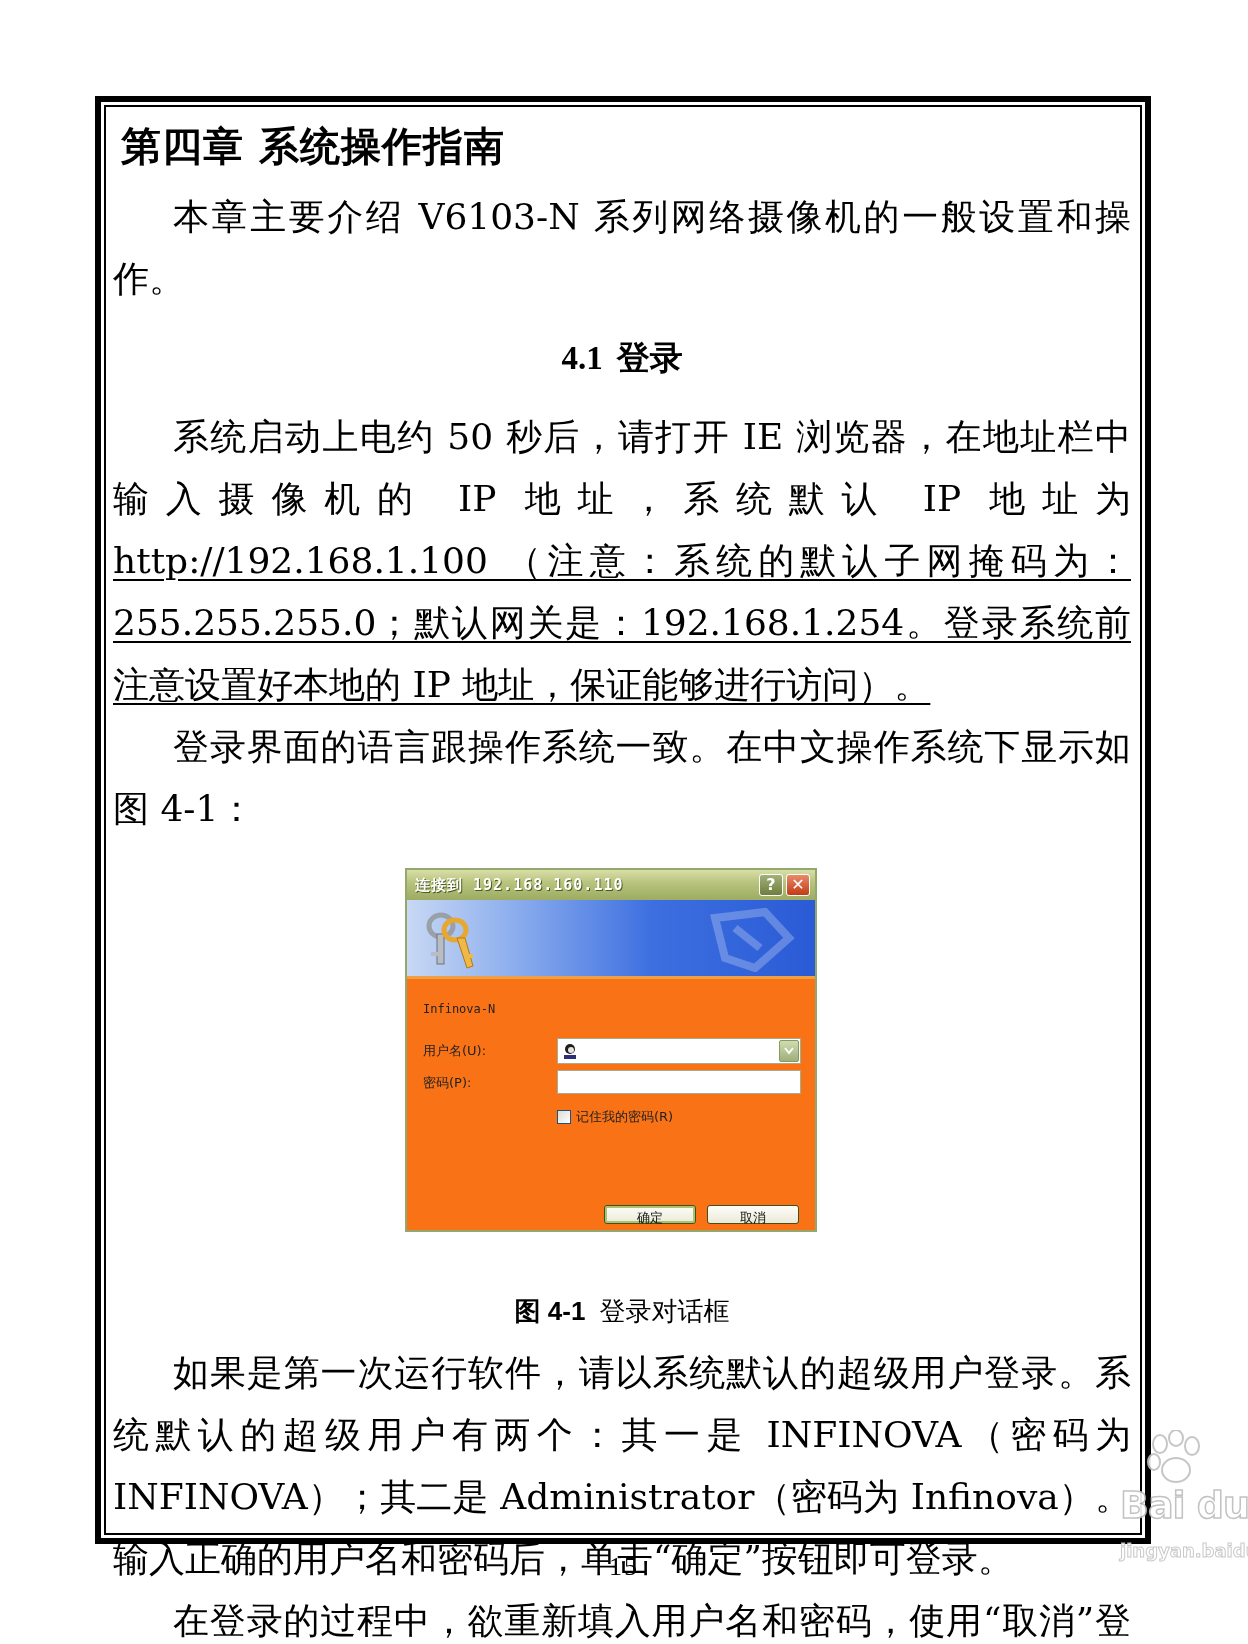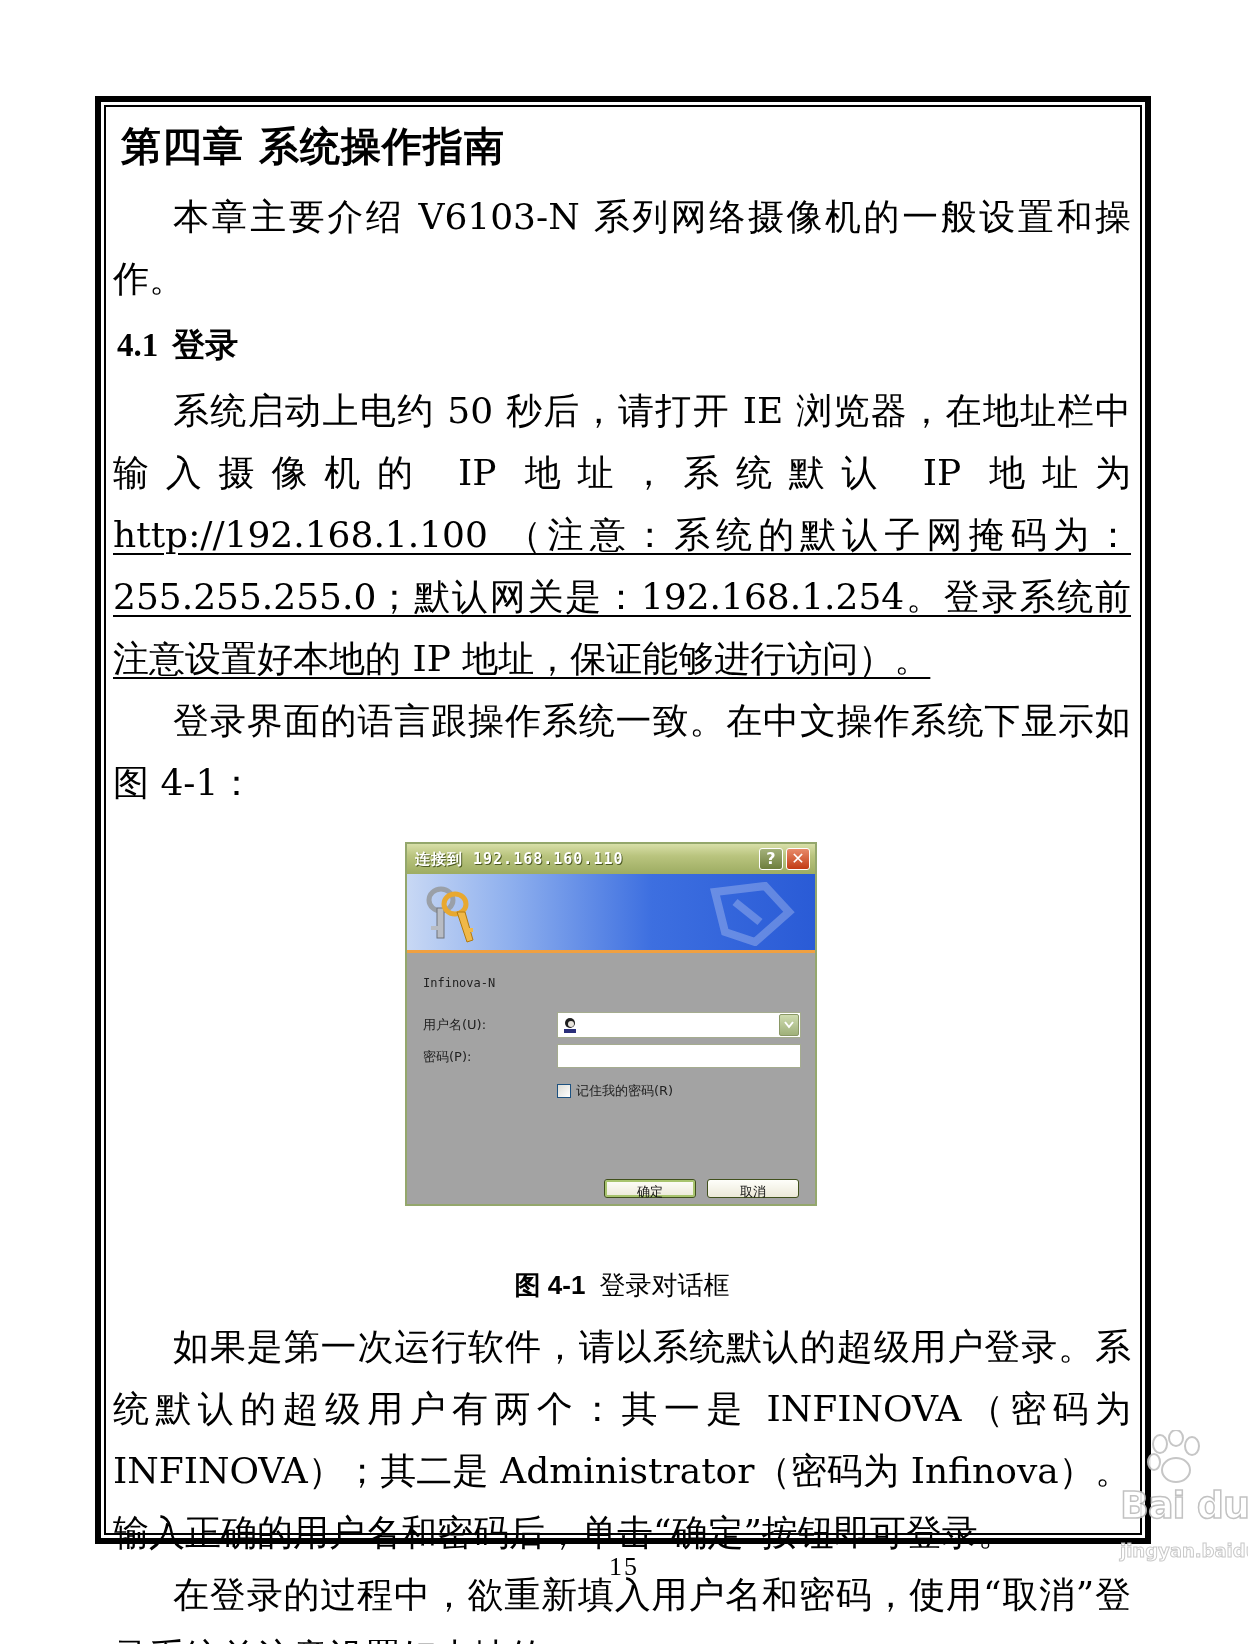--- a/index.html
+++ b/index.html
@@ -6,32 +6,32 @@
   body { width: 1248px; height: 1644px; position: relative; overflow: hidden;
          font-family: "DejaVu Serif", "Liberation Serif", serif; color: #000; }
   .frame-outer { position: absolute; left: 95px; top: 96px; width: 1056px; height: 1448px;
                  border: 6px solid #000; box-sizing: border-box; }
   .frame-inner { position: absolute; left: 104px; top: 105px; width: 1038px; height: 1430px;
                  border: 2px solid #000; box-sizing: border-box; }
   .content { position: absolute; left: 113px; top: 108px; width: 1018px; }
   .chapter-title { font-family: "DejaVu Sans", "Liberation Sans", sans-serif; font-weight: bold;
                    font-size: 40px; line-height: 60px; margin: 8px; height: 62px; letter-spacing: 1px; }
   .section-title { font-family: "DejaVu Sans", "Liberation Sans", sans-serif; font-weight: bold;
-                   font-size: 33px; line-height: 62px; margin: 4px; height: 62px; }
+                   font-size: 33px; line-height: 62px; margin: 17px; height: 62px; text-align: center; }
   .section-num { font-family: "Liberation Serif", serif; font-weight: bold; margin-right: 14px; }
   p.para { margin: 0; font-size: 36px; line-height: 62px; text-align: justify; text-align-last: left; }
   p.indent { text-indent: 60px; }
   .ul { text-decoration: underline; text-underline-offset: 6px; text-decoration-thickness: 2px; }
   .figure-wrap { position: relative; height: 440px; }
   .caption { text-align: center; font-size: 26px; line-height: 62px; height: 62px; }
   .caption .fig-num { font-weight: bold; font-family: Liberation Sans, sans-serif; margin-right: 14px; }
 
   
   .dialog { position: absolute; left: 292px; top: 28px; width: 412px; height: 364px;
-            background: #a3a3a3; border: 2px solid #94a76c; box-sizing: border-box;
+            background: #f97316; border: 2px solid #94a76c; box-sizing: border-box;
             font-family: "DejaVu Sans", "Liberation Sans", sans-serif; }
   .titlebar { position: absolute; left: 0; top: 0; right: 0; height: 30px;
               background: linear-gradient(to bottom, #d8dfa8 0%, #b9c47e 40%, #9dac62 100%); }
   .title-text { position: absolute; left: 8px; top: 6px; font-size: 15px; font-weight: bold;
                 color: #fff; text-shadow: 1px 1px 0 #4d5a22; letter-spacing: 1px;
                 font-family: "DejaVu Sans Mono", "Liberation Mono", monospace; }
   .tb-btn { position: absolute; top: 4px; width: 24px; height: 22px; box-sizing: border-box;
             border: 1px solid #fff; border-radius: 3px; color: #fff; font-weight: bold;
             font-size: 16px; text-align: center; line-height: 20px; }
   .tb-help { right: 32px; background: linear-gradient(#a3b07a, #6e7e3c); }

